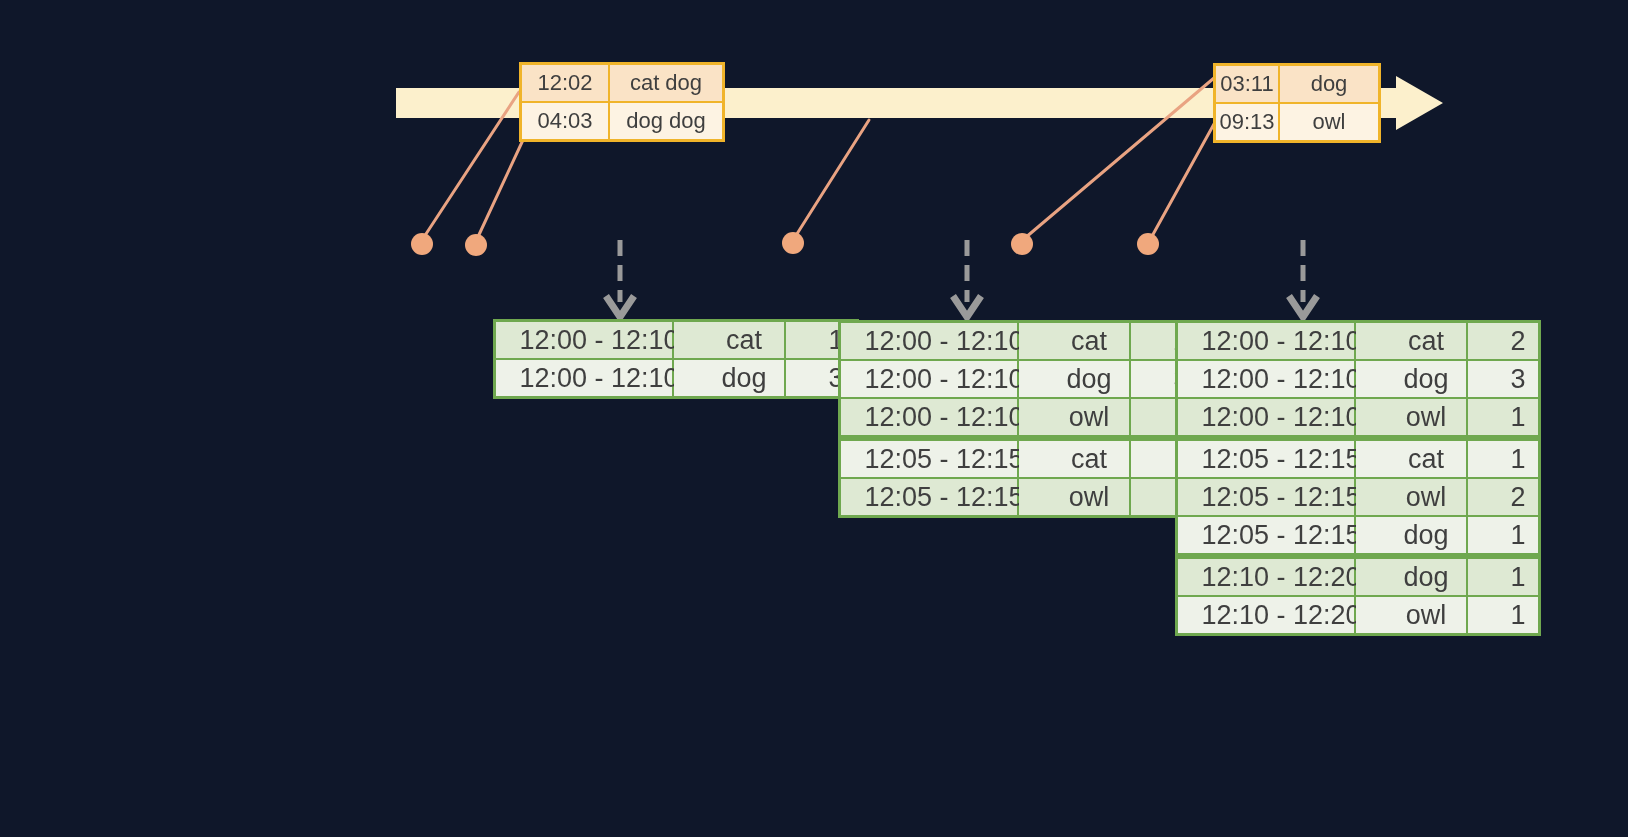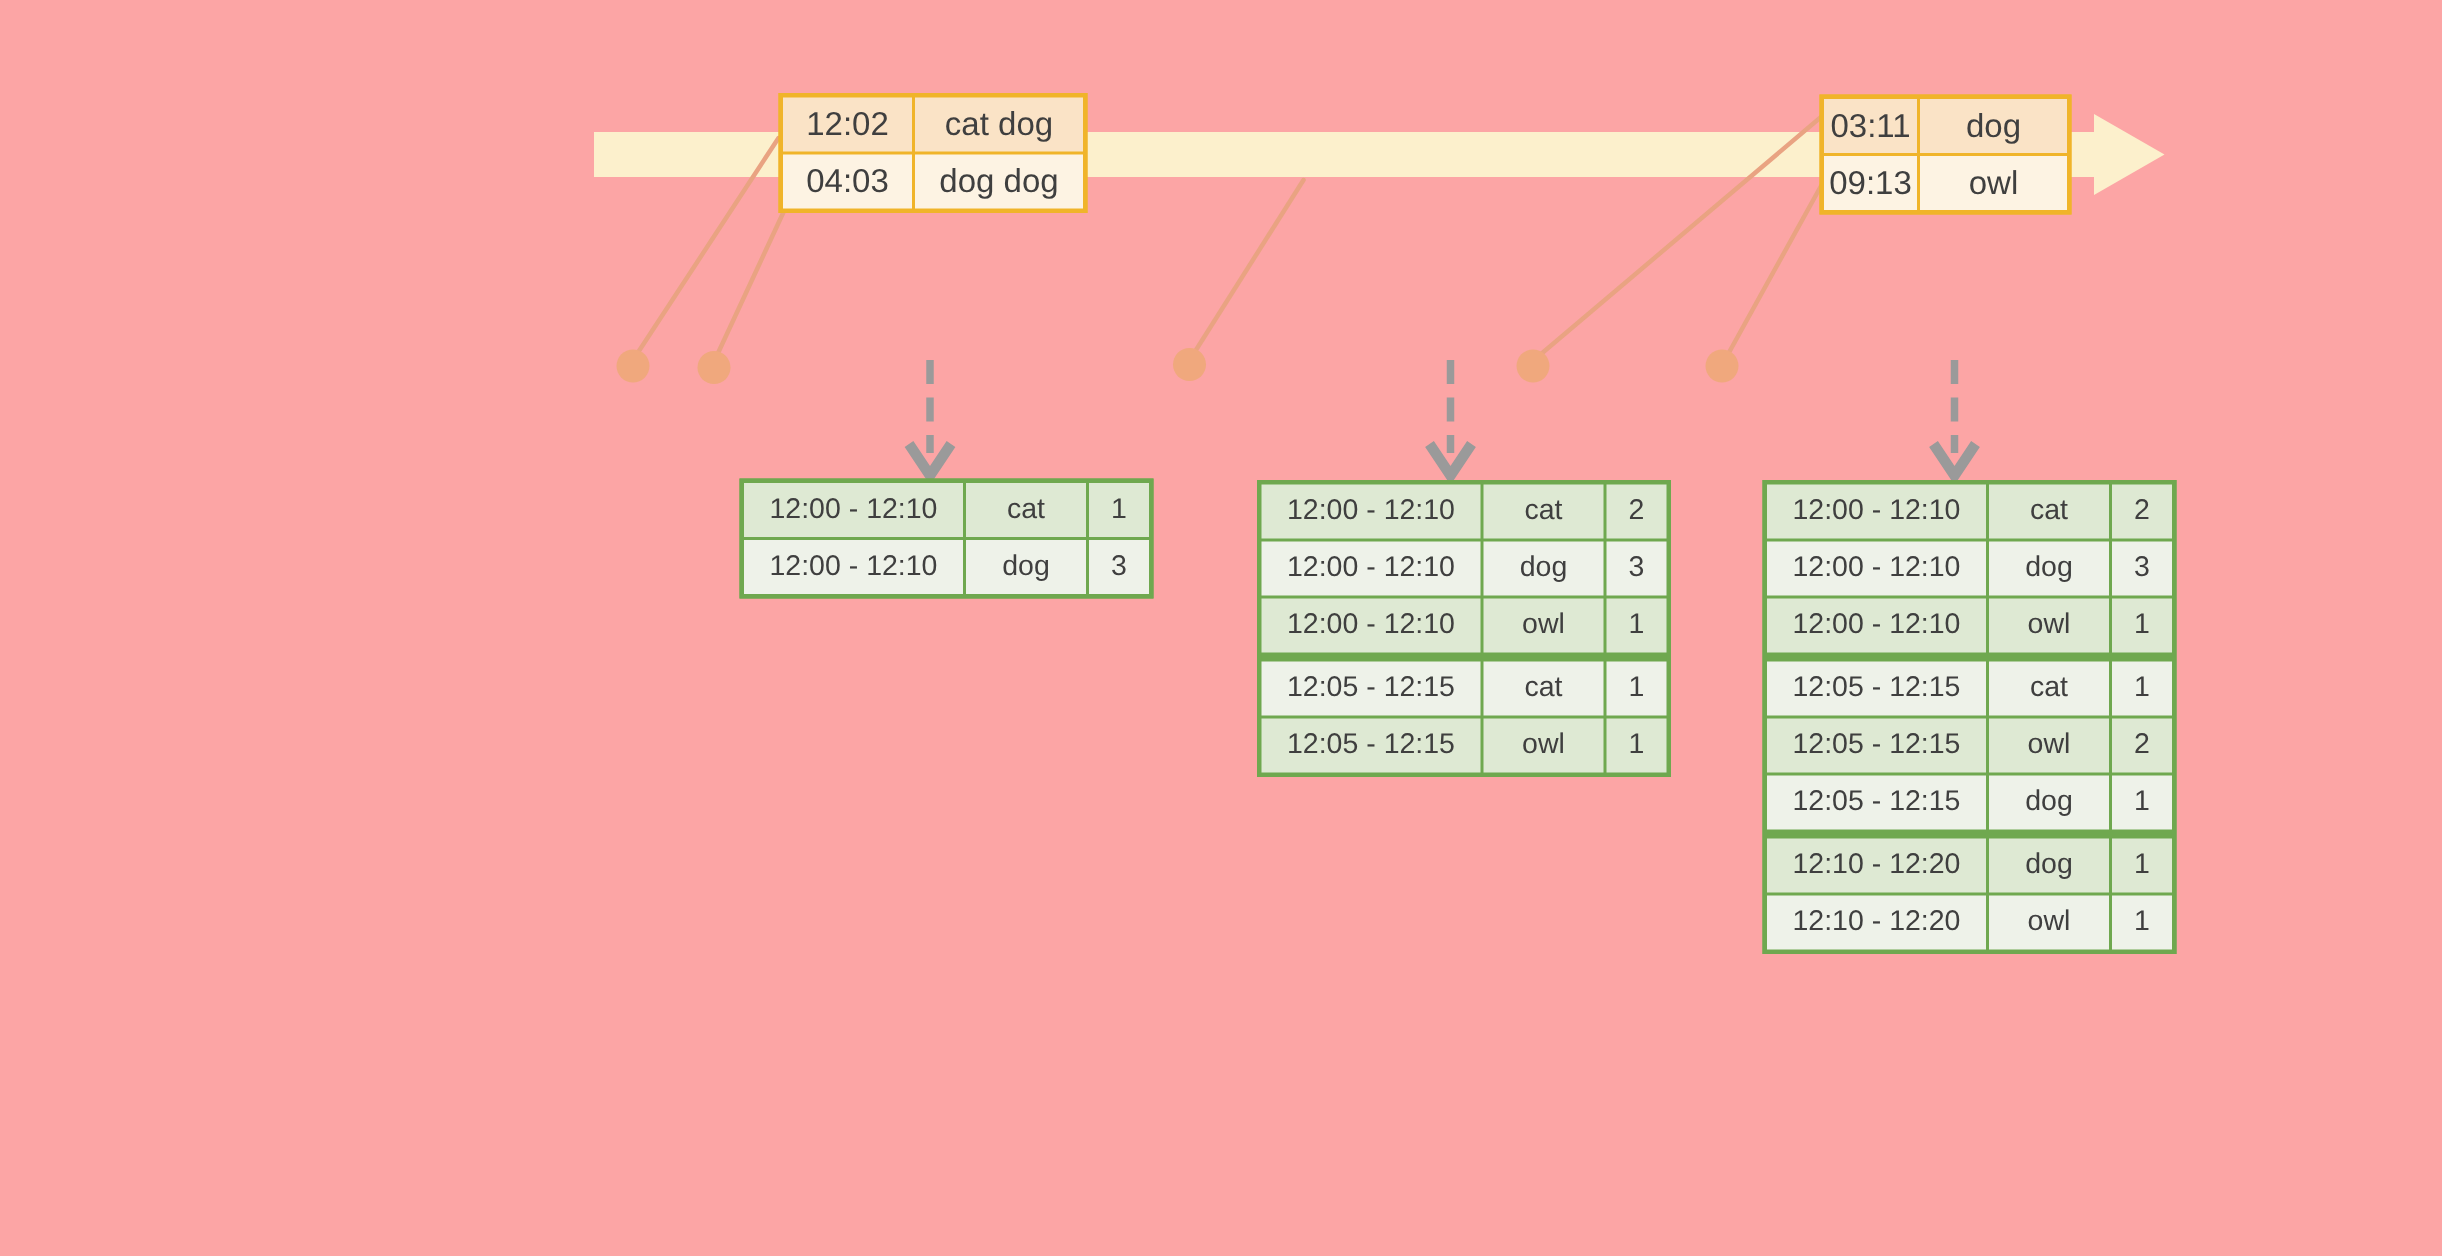--- a/index.html
+++ b/index.html
@@ -1,18 +1,18 @@
 <!DOCTYPE html>
 <html><head>
 <meta charset="utf-8">
 <style>
   html,body { margin:0; padding:0; background:#000; }
   #stage {
     position:relative; width:1628px; height:837px;
-    background:#fca5a5; overflow:hidden;
+    background:#0f172a; overflow:hidden;
     font-family:"Liberation Sans", sans-serif;
   }
   svg.overlay { position:absolute; left:0; top:0; }
 
   
   .etable {
     position:absolute; border:3px solid #f0b42a; background:#f0b42a;
     display:flex; flex-direction:column; gap:2px;
     --timew:86px; --wordw:112px;
   }
@@ -32,21 +32,21 @@
   
   .rtable {
     position:absolute; border:3px solid #6fa84f; background:#6fa84f;
     display:flex; flex-direction:column;
   }
   .rrow { display:flex; gap:2px; height:36px; margin-top:2px; }
   .rrow:first-child { margin-top:0; }
   .rrow.group-start { margin-top:6px; }
   .rcell {
     display:flex; align-items:center; justify-content:center;
-    font-size:19px; color:#3f3f3f; white-space:nowrap;
+    font-size:27px; color:#3f3f3f; white-space:nowrap;padding-left:30px;
   }
   .rwindow { width:146px; }
   .rword   { width:80px; }
   .rcount  { width:40px; }
   .rrow:nth-child(odd)  .rcell { background:#dee9d3; }
   .rrow:nth-child(even) .rcell { background:#eef2e9; }
   #rtable-1 { left:493px;  top:319px; }
   #rtable-2 { left:838px;  top:320px; }
   #rtable-3 { left:1175px; top:320px; }
 </style>

